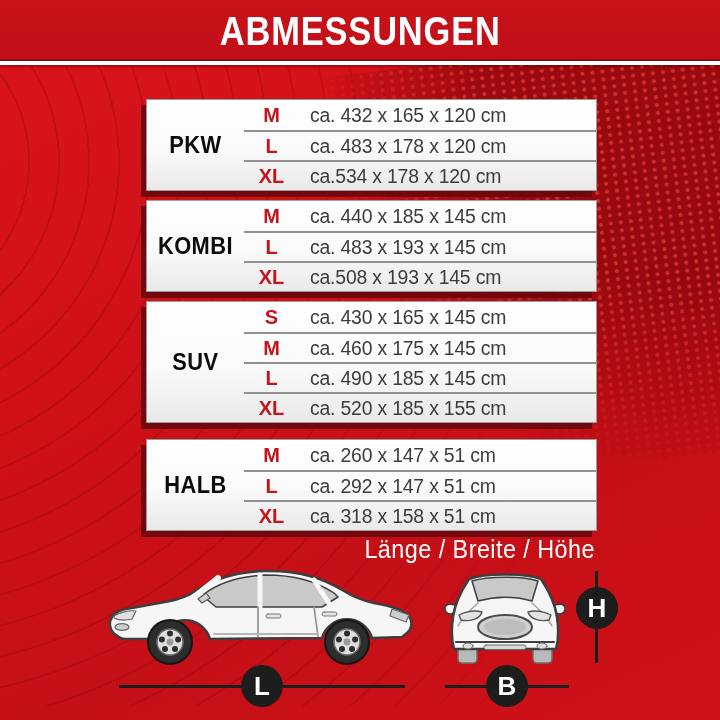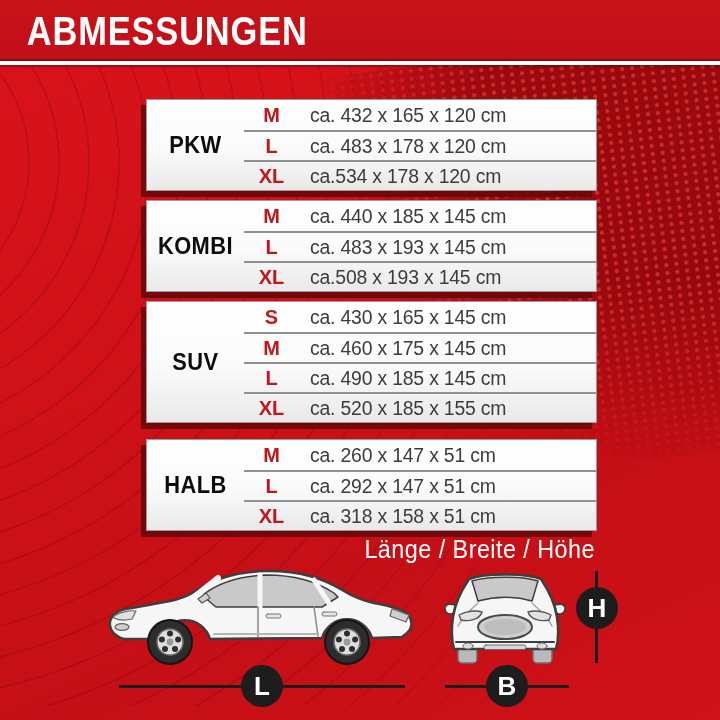--- a/index.html
+++ b/index.html
@@ -5,21 +5,21 @@
   html,body{margin:0;padding:0;background:#222;}
   #stage{
     position:relative;width:720px;height:720px;overflow:hidden;
     font-family:"Liberation Sans","DejaVu Sans",sans-serif;
     background:linear-gradient(155deg,#da131c 0%,#d11118 35%,#c50f16 70%,#cf1119 100%);
   }
   
   .header{
     position:absolute;left:0;top:0;width:720px;height:62px;
     background:linear-gradient(180deg,#ca121a 0%,#c00f17 100%);
-    display:flex;align-items:center;justify-content:flex-start;
+    display:flex;align-items:center;justify-content:center;
   }
   .title{
     color:#ffffff;font-size:41px;font-weight:700;letter-spacing:1px;
     transform:scaleX(0.84);transform-origin:center;white-space:nowrap;
   }
   .divider{
     position:absolute;left:0;top:61px;width:720px;height:4px;background:#ffffff;
     box-shadow:0 -2px 0 rgba(90,5,8,.55),0 2px 2px rgba(90,5,8,.45);
   }
   

